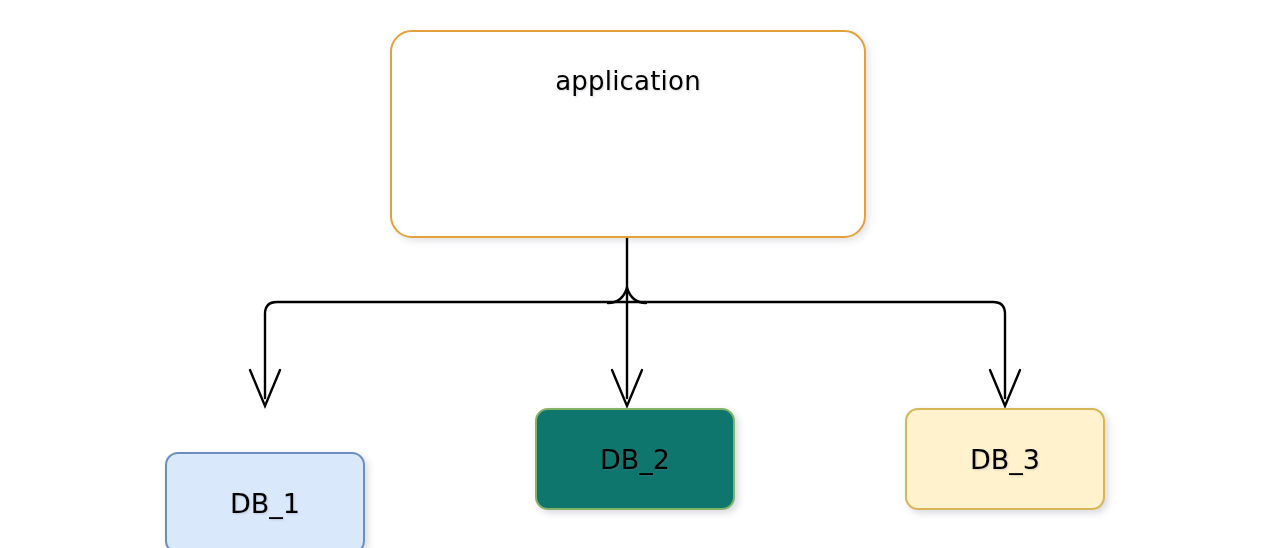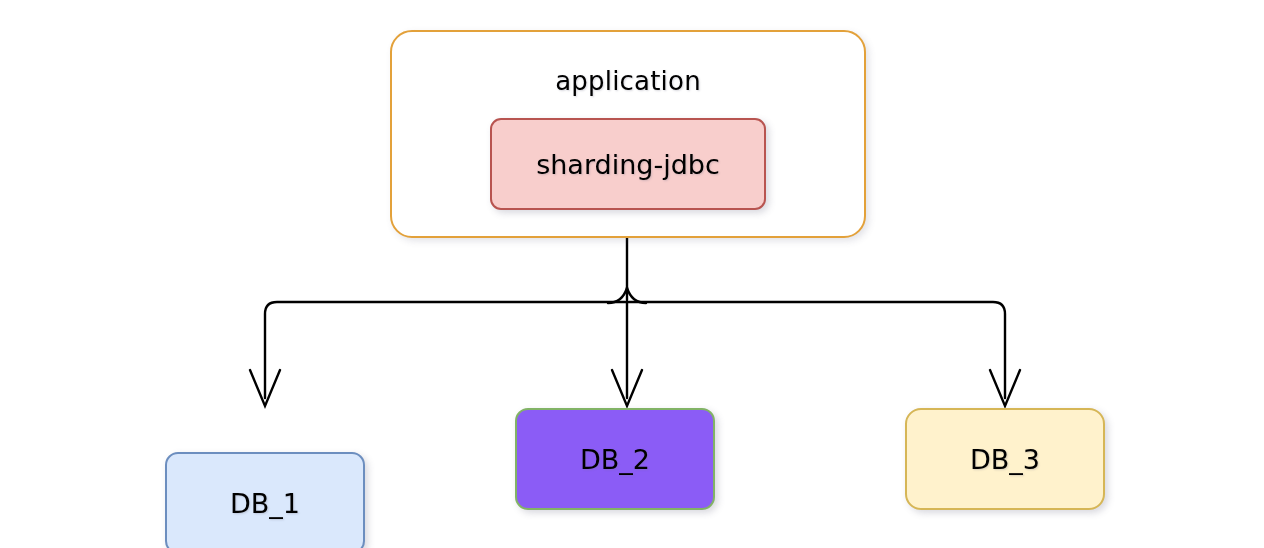--- a/index.html
+++ b/index.html
@@ -77,22 +77,22 @@
     height: 102px;
     border-radius: 13px;
     border-width: 2px;
     border-style: solid;
     box-shadow: 3px 3px 7px rgba(80, 80, 110, 0.22);
     font-size: 27px;
     color: #000000;
     text-shadow: 1px 1px 2px rgba(120,120,140,0.30);
   }
   #db-1 { left: 165px;  background: #dae8fc; border-color: #6c8ebf; margin-top: 44px; }
-  #db-2 { left: 515px;  background: #8b5cf6; border-color: #82b366; }
-  #db-3 { left: 905px;  background: #fff2cc; border-color: #d6b656; border-radius: 16px; }
+  #db-2 { left: 535px;  background: #0f766e; border-color: #82b366; }
+  #db-3 { left: 905px;  background: #fff2cc; border-color: #d6b656; }
 
   .edge-path {
     fill: none;
     stroke: #000000;
     stroke-width: 2.4;
     stroke-linecap: round;
     stroke-linejoin: round;
   }
   .arrow-head {
     fill: none;
@@ -121,21 +121,20 @@
 
     <path class="arrow-head" d="M 250,370 L 265,406 L 280,370"></path>
     <path class="arrow-head" d="M 612,370 L 627,406 L 642,370"></path>
     <path class="arrow-head" d="M 990,370 L 1005,406 L 1020,370"></path>
   </svg>
 
   <div class="node" id="app-container">
     <div id="app-title">application</div>
   </div>
 
-  <div class="node" id="sharding-jdbc">sharding-jdbc</div>
 
   <div class="node db-node" id="db-1">DB_1</div>
 
   <div class="node db-node" id="db-2">DB_2</div>
 
   <div class="node db-node" id="db-3">DB_3</div>
 
 </div>
 
 </body></html>

